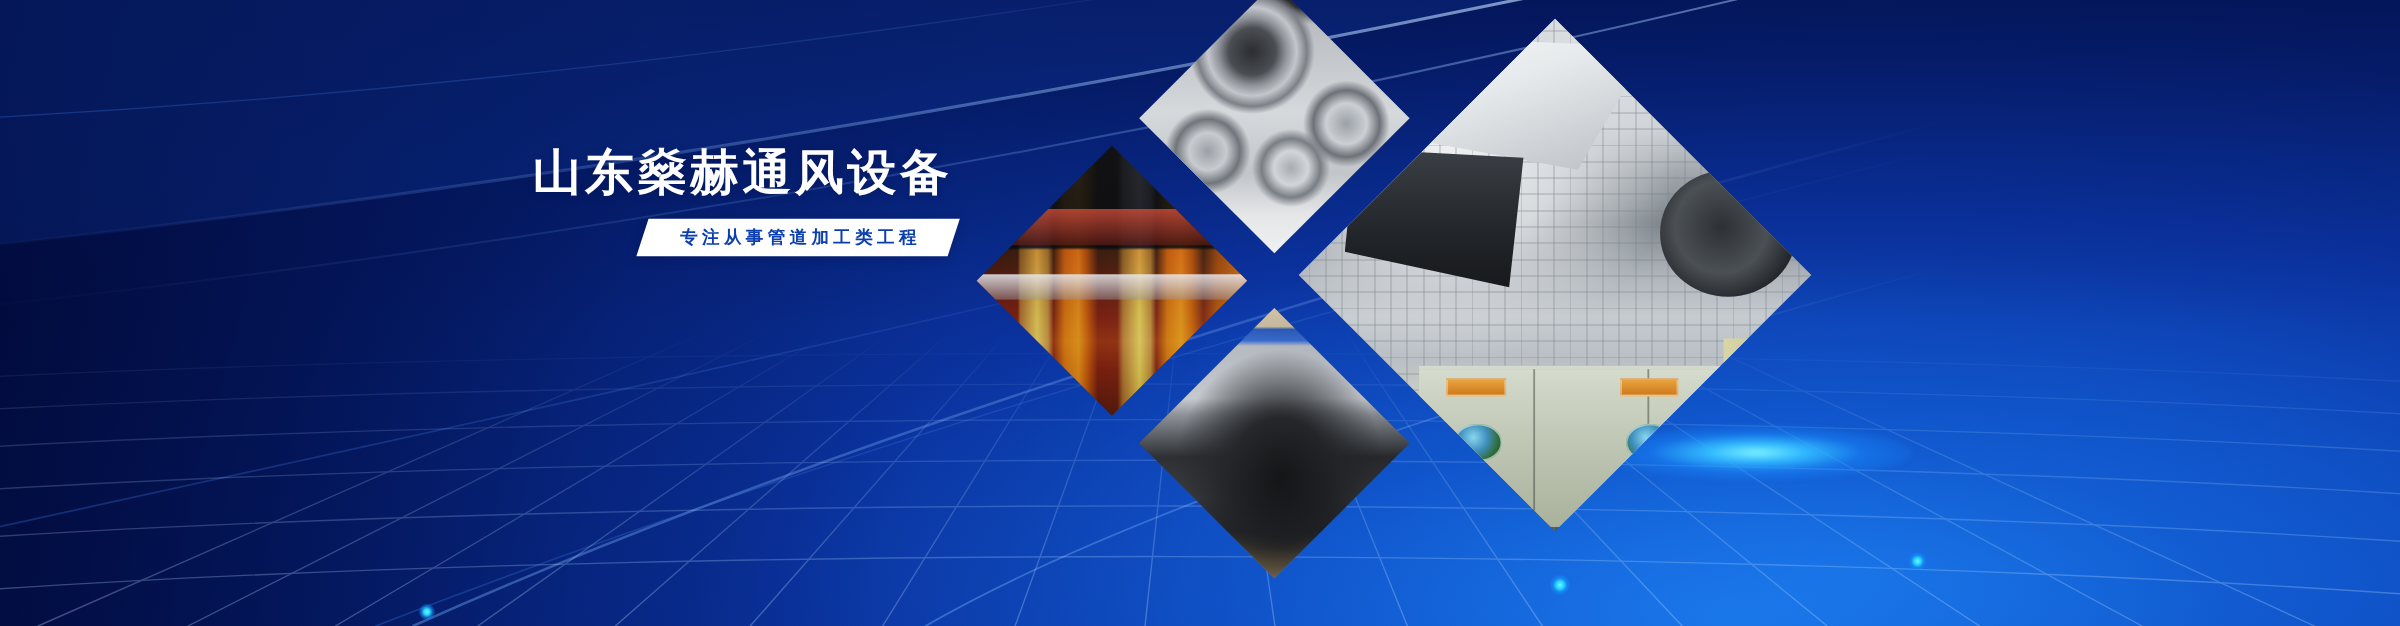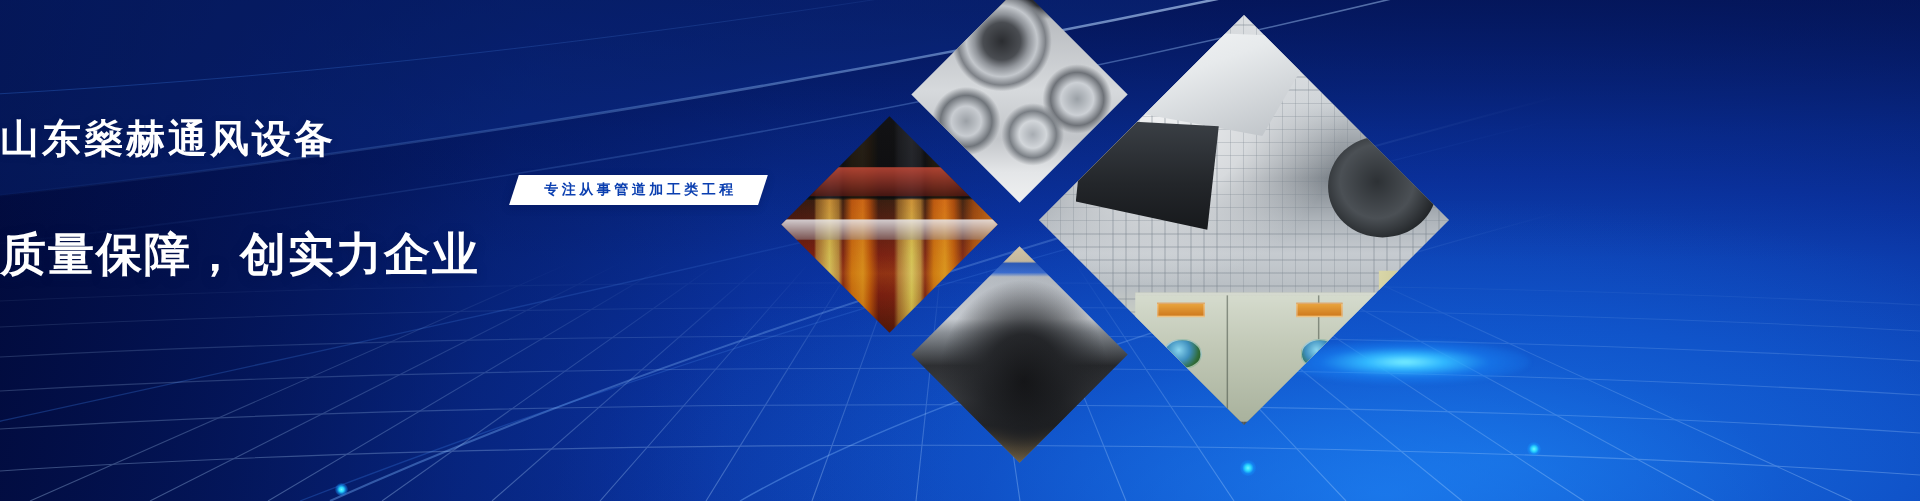--- a/index.html
+++ b/index.html
@@ -57,21 +57,21 @@
     position:absolute;border-radius:50%;
     background:radial-gradient(ellipse at center, #7ff4ff 0%, #32b9ff 22%, rgba(26,140,255,0.45) 48%, rgba(10,80,210,0) 80%);
     filter:blur(2px);
   }
 
   
   .copy{
     position:absolute;
     left:0;top:118px;
     width:780px;
-    text-align:left;
+    text-align:right;
     padding-right:0;
   }
   .company-name{
     color:#ffffff;
     font-size:39px;
     font-weight:700;
     letter-spacing:3px;
     line-height:1.1;
     margin:0 0 0 0;
     text-shadow:0 1px 6px rgba(0,20,80,0.45);
@@ -349,21 +349,20 @@
 
   <div class="copy">
     <div class="company-name">山东燊赫通风设备</div>
 
     <div class="ribbon-row">
       <div class="ribbon">
         <span>专注从事管道加工类工程</span>
       </div>
     </div>
 
-    <div class="headline">质量保障，创实力企业</div>
 
   </div>
 
   <div class="collage">
 
     <div class="dia dia-left">
       <div class="inner">
         <div class="streak"></div>
         <div class="streak2"></div>
       </div>

